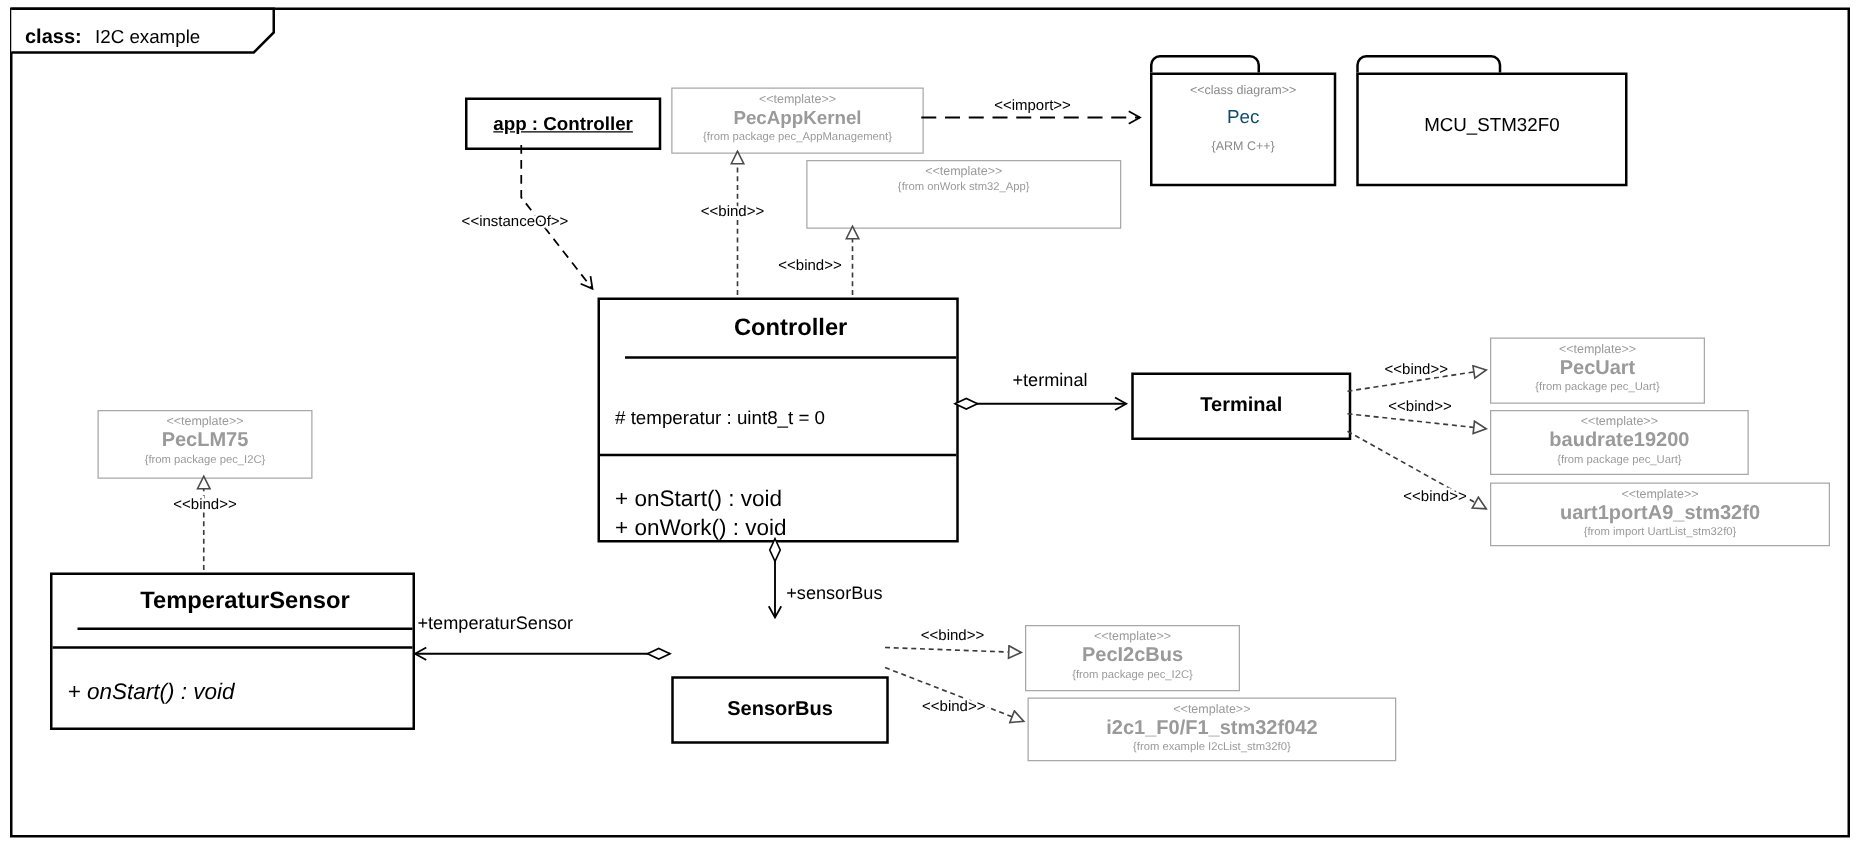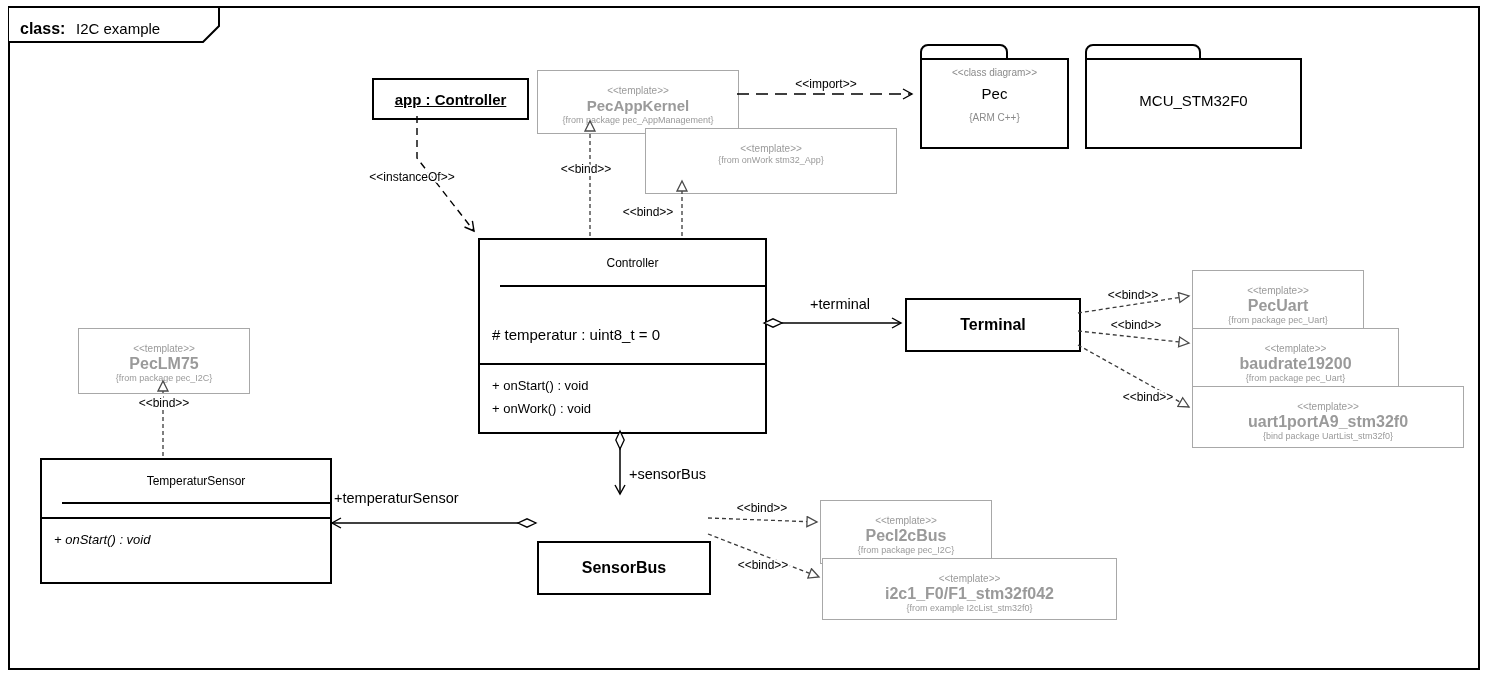--- a/index.html
+++ b/index.html
@@ -2,37 +2,37 @@
 <html><head>
 <meta charset="utf-8">
 <style>
   html,body{margin:0;padding:0;}
   body{background:#ffffff;font-family:"Liberation Sans",sans-serif;}
   .canvas{position:relative;width:1486px;height:676px;background:#ffffff;overflow:hidden;}
   .frame{position:absolute;left:8px;top:6px;width:1468px;height:660px;border:2px solid #000;}
   .node{position:absolute;background:#fff;}
   
   .classbox{border:2px solid #000;display:flex;flex-direction:column;}
-  .cls-title{display:flex;align-items:center;justify-content:center;font-weight:normal;font-size:12px;border-bottom:2px solid #000;flex:0 0 auto;margin-left:20px;}
+  .cls-title{display:flex;align-items:center;justify-content:center;font-weight:bold;font-size:19px;border-bottom:2px solid #000;flex:0 0 auto;margin-left:20px;}
   .cls-attrs{border-bottom:2px solid #000;padding:0 12px;font-size:15px;display:flex;align-items:center;flex:0 0 auto;}
-  .cls-ops{padding:9px 12px;font-size:13px;line-height:23px;flex:1 1 auto;}
+  .cls-ops{padding:23px 12px;font-size:18px;line-height:23px;flex:1 1 auto;}
   .simplebox{border:2px solid #000;display:flex;align-items:center;justify-content:center;font-weight:bold;font-size:16px;}
   .underline{text-decoration:underline;font-size:15px;}
   .italic{font-style:italic;}
   
-  .tplbox{border:1px solid #a8a8a8;color:#9a9a9a;text-align:center;padding-top:14px;overflow:hidden;}
+  .tplbox{border:1px solid #a8a8a8;color:#9a9a9a;text-align:center;padding-top:3px;overflow:hidden;}
   .tpl-st{font-size:10px;line-height:12px;}
   .tpl-name{font-size:15px;font-weight:bold;line-height:18px;}
   .tpl-name.big{font-size:16px;}
   .tpl-from{font-size:9px;line-height:11px;}
   
   .pkg-tab{position:absolute;border:2px solid #000;border-radius:8px 8px 0 0;background:#fff;}
   .pkg-body{position:absolute;border:2px solid #000;background:#fff;display:flex;flex-direction:column;align-items:center;}
   .pkg-stereo{font-size:10px;color:#8a8a8a;margin-top:7px;}
-  .pkg-name{font-size:15px;color:#000000;margin-top:7px;text-align:center;}
+  .pkg-name{font-size:15px;color:#0c4a6e;margin-top:7px;text-align:center;}
   .pkg-lang{font-size:10px;color:#8a8a8a;margin-top:10px;text-align:center;}
   .pkg-name-only{font-size:15px;color:#000;margin-top:32px;}
   
   .edges{position:absolute;left:0;top:0;width:1486px;height:676px;z-index:10;pointer-events:none;}
   .edges text{font-family:"Liberation Sans",sans-serif;}
   .edge-label{font-size:12px;fill:#000;stroke:#fff;stroke-width:4px;paint-order:stroke;}
   .role-label{font-size:14.5px;fill:#000;stroke:#fff;stroke-width:4px;paint-order:stroke;}
   .tab-kw{font-size:16px;font-weight:bold;fill:#000;}
   .tab-title{font-size:15px;fill:#000;}
 </style>
@@ -91,21 +91,21 @@
 
   <div class="node tplbox" style="left:1192px;top:328px;width:205px;height:47px;">
     <div class="tpl-st">&lt;&lt;template&gt;&gt;</div>
     <div class="tpl-name big">baudrate19200</div>
     <div class="tpl-from">{from package pec_Uart}</div>
   </div>
 
   <div class="node tplbox" style="left:1192px;top:386px;width:270px;height:46px;">
     <div class="tpl-st">&lt;&lt;template&gt;&gt;</div>
     <div class="tpl-name big">uart1portA9_stm32f0</div>
-    <div class="tpl-from">{bind package UartList_stm32f0}</div>
+    <div class="tpl-from">{from import UartList_stm32f0}</div>
   </div>
 
   <div class="node tplbox" style="left:78px;top:328px;width:170px;height:50px;">
     <div class="tpl-st">&lt;&lt;template&gt;&gt;</div>
     <div class="tpl-name big">PecLM75</div>
     <div class="tpl-from">{from package pec_I2C}</div>
   </div>
 
   <div class="node classbox" style="left:40px;top:458px;width:288px;height:122px;">
     <div class="cls-title" style="height:42px;">TemperaturSensor</div>

